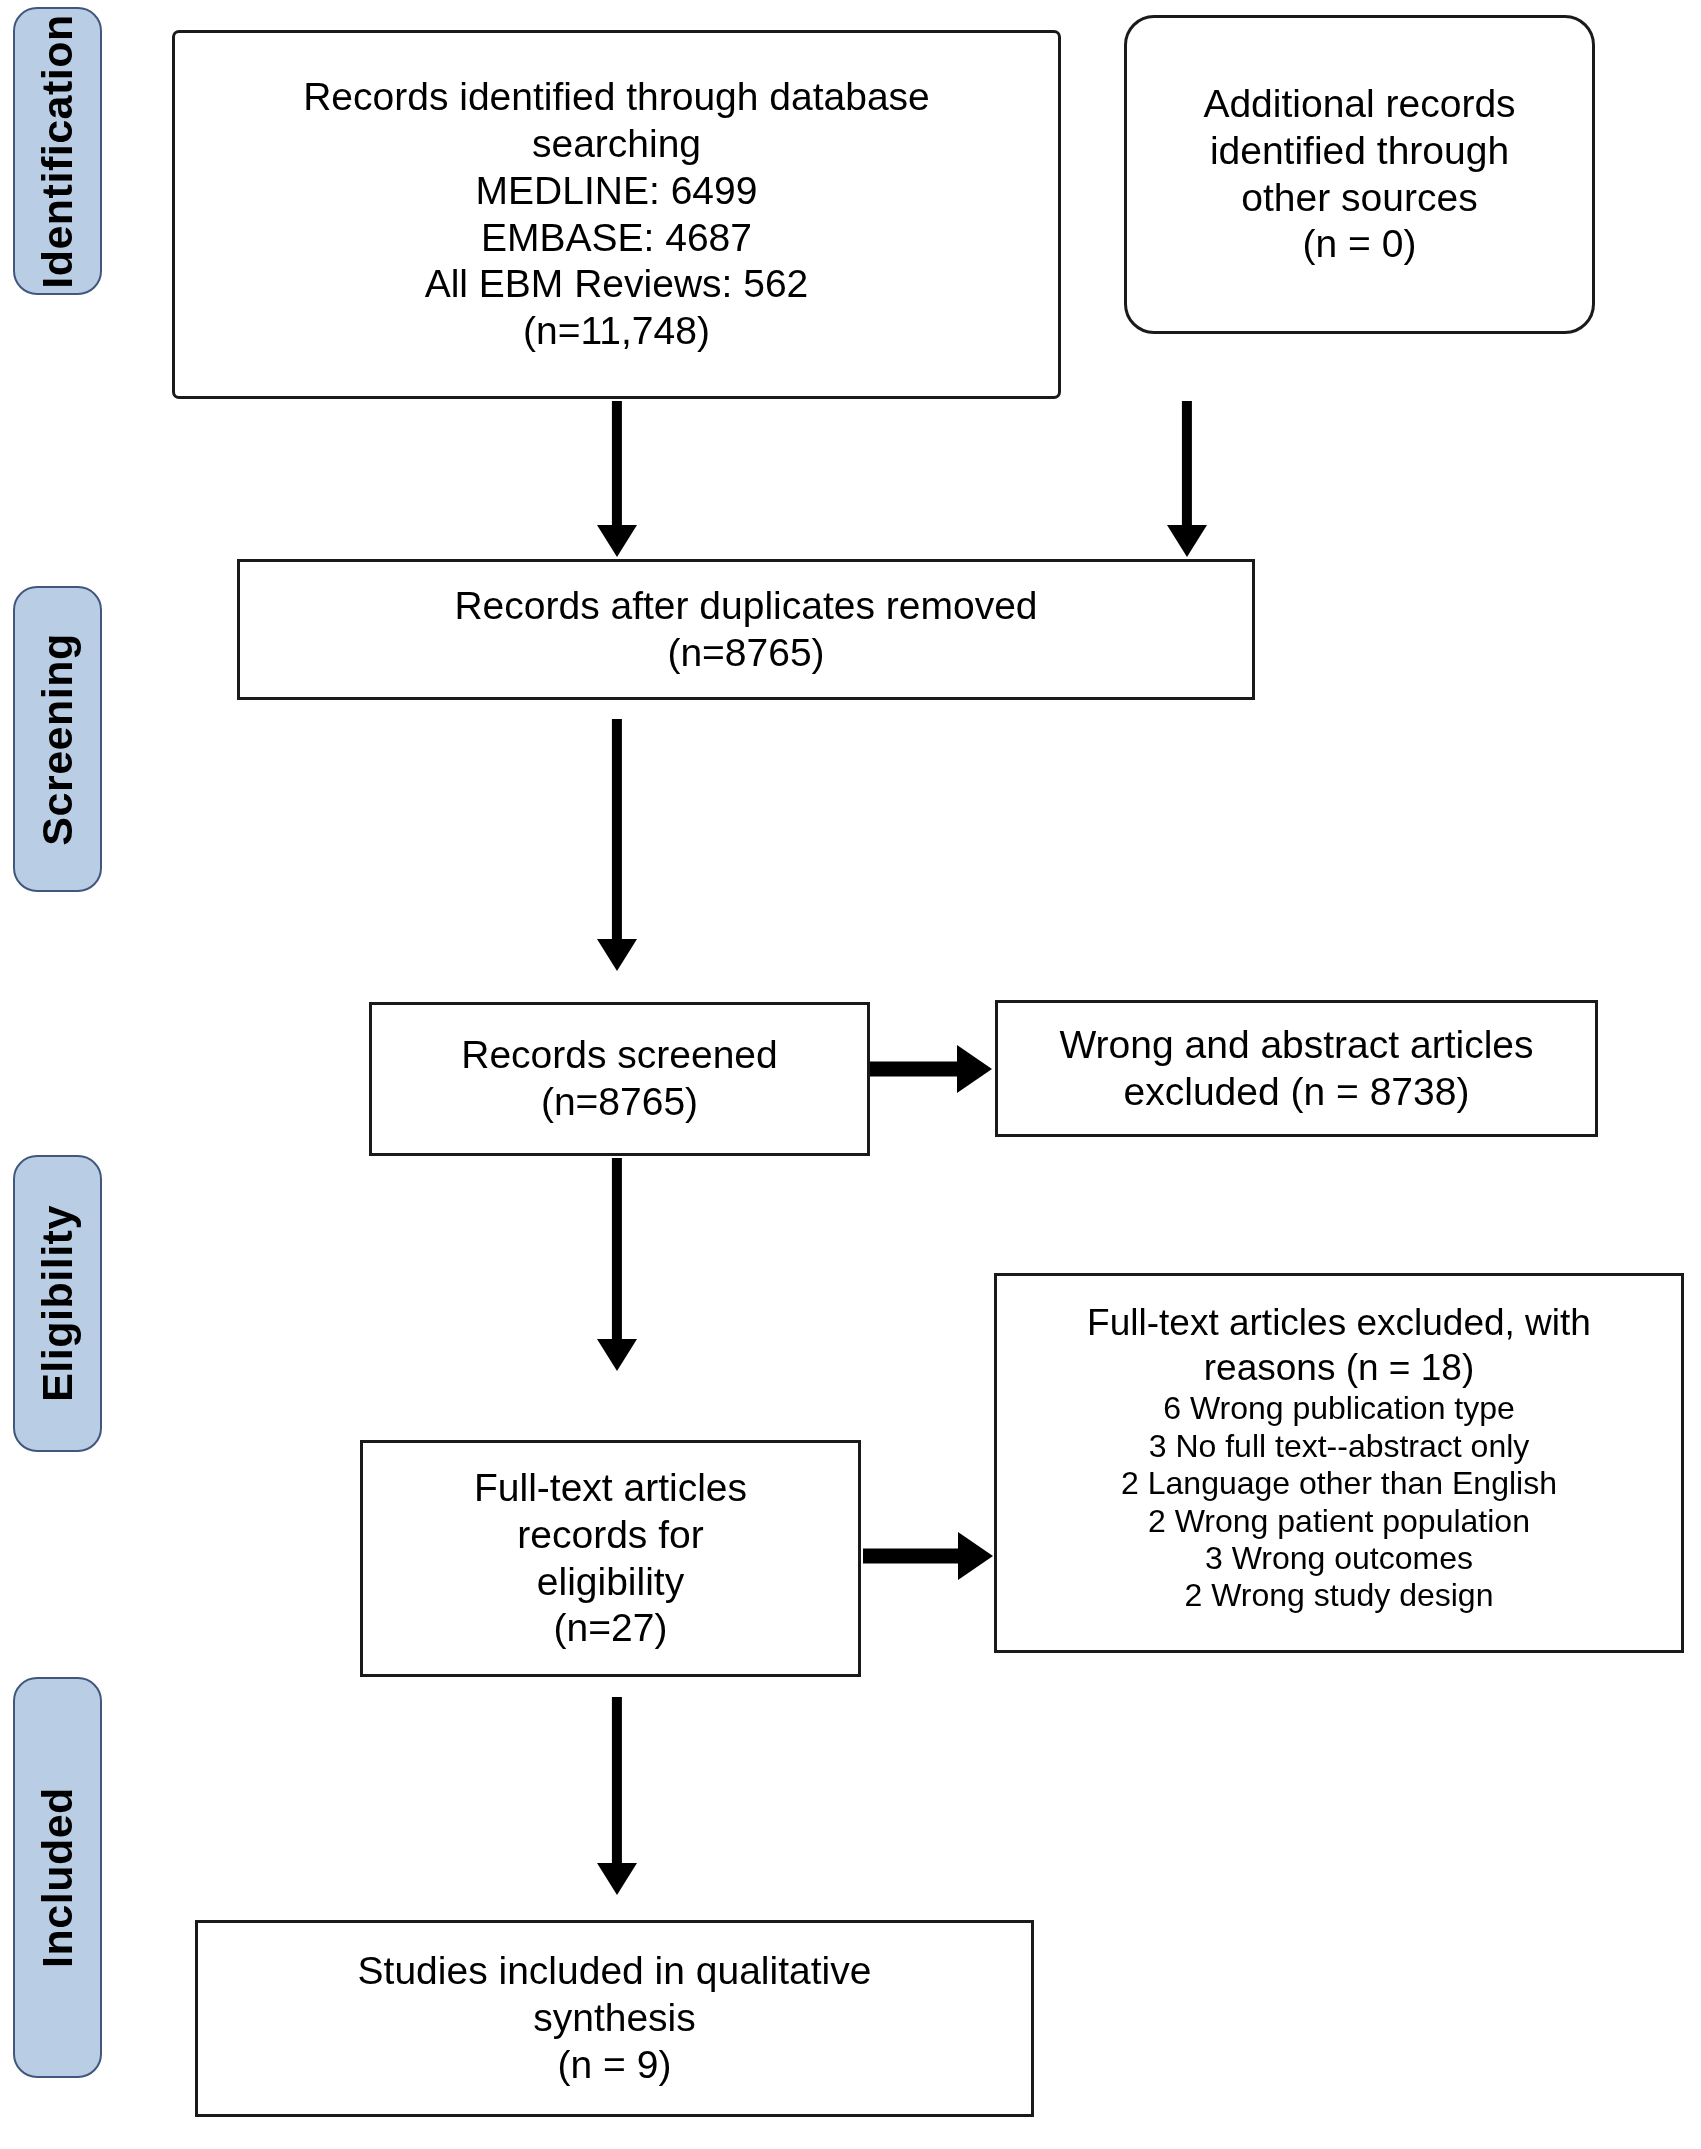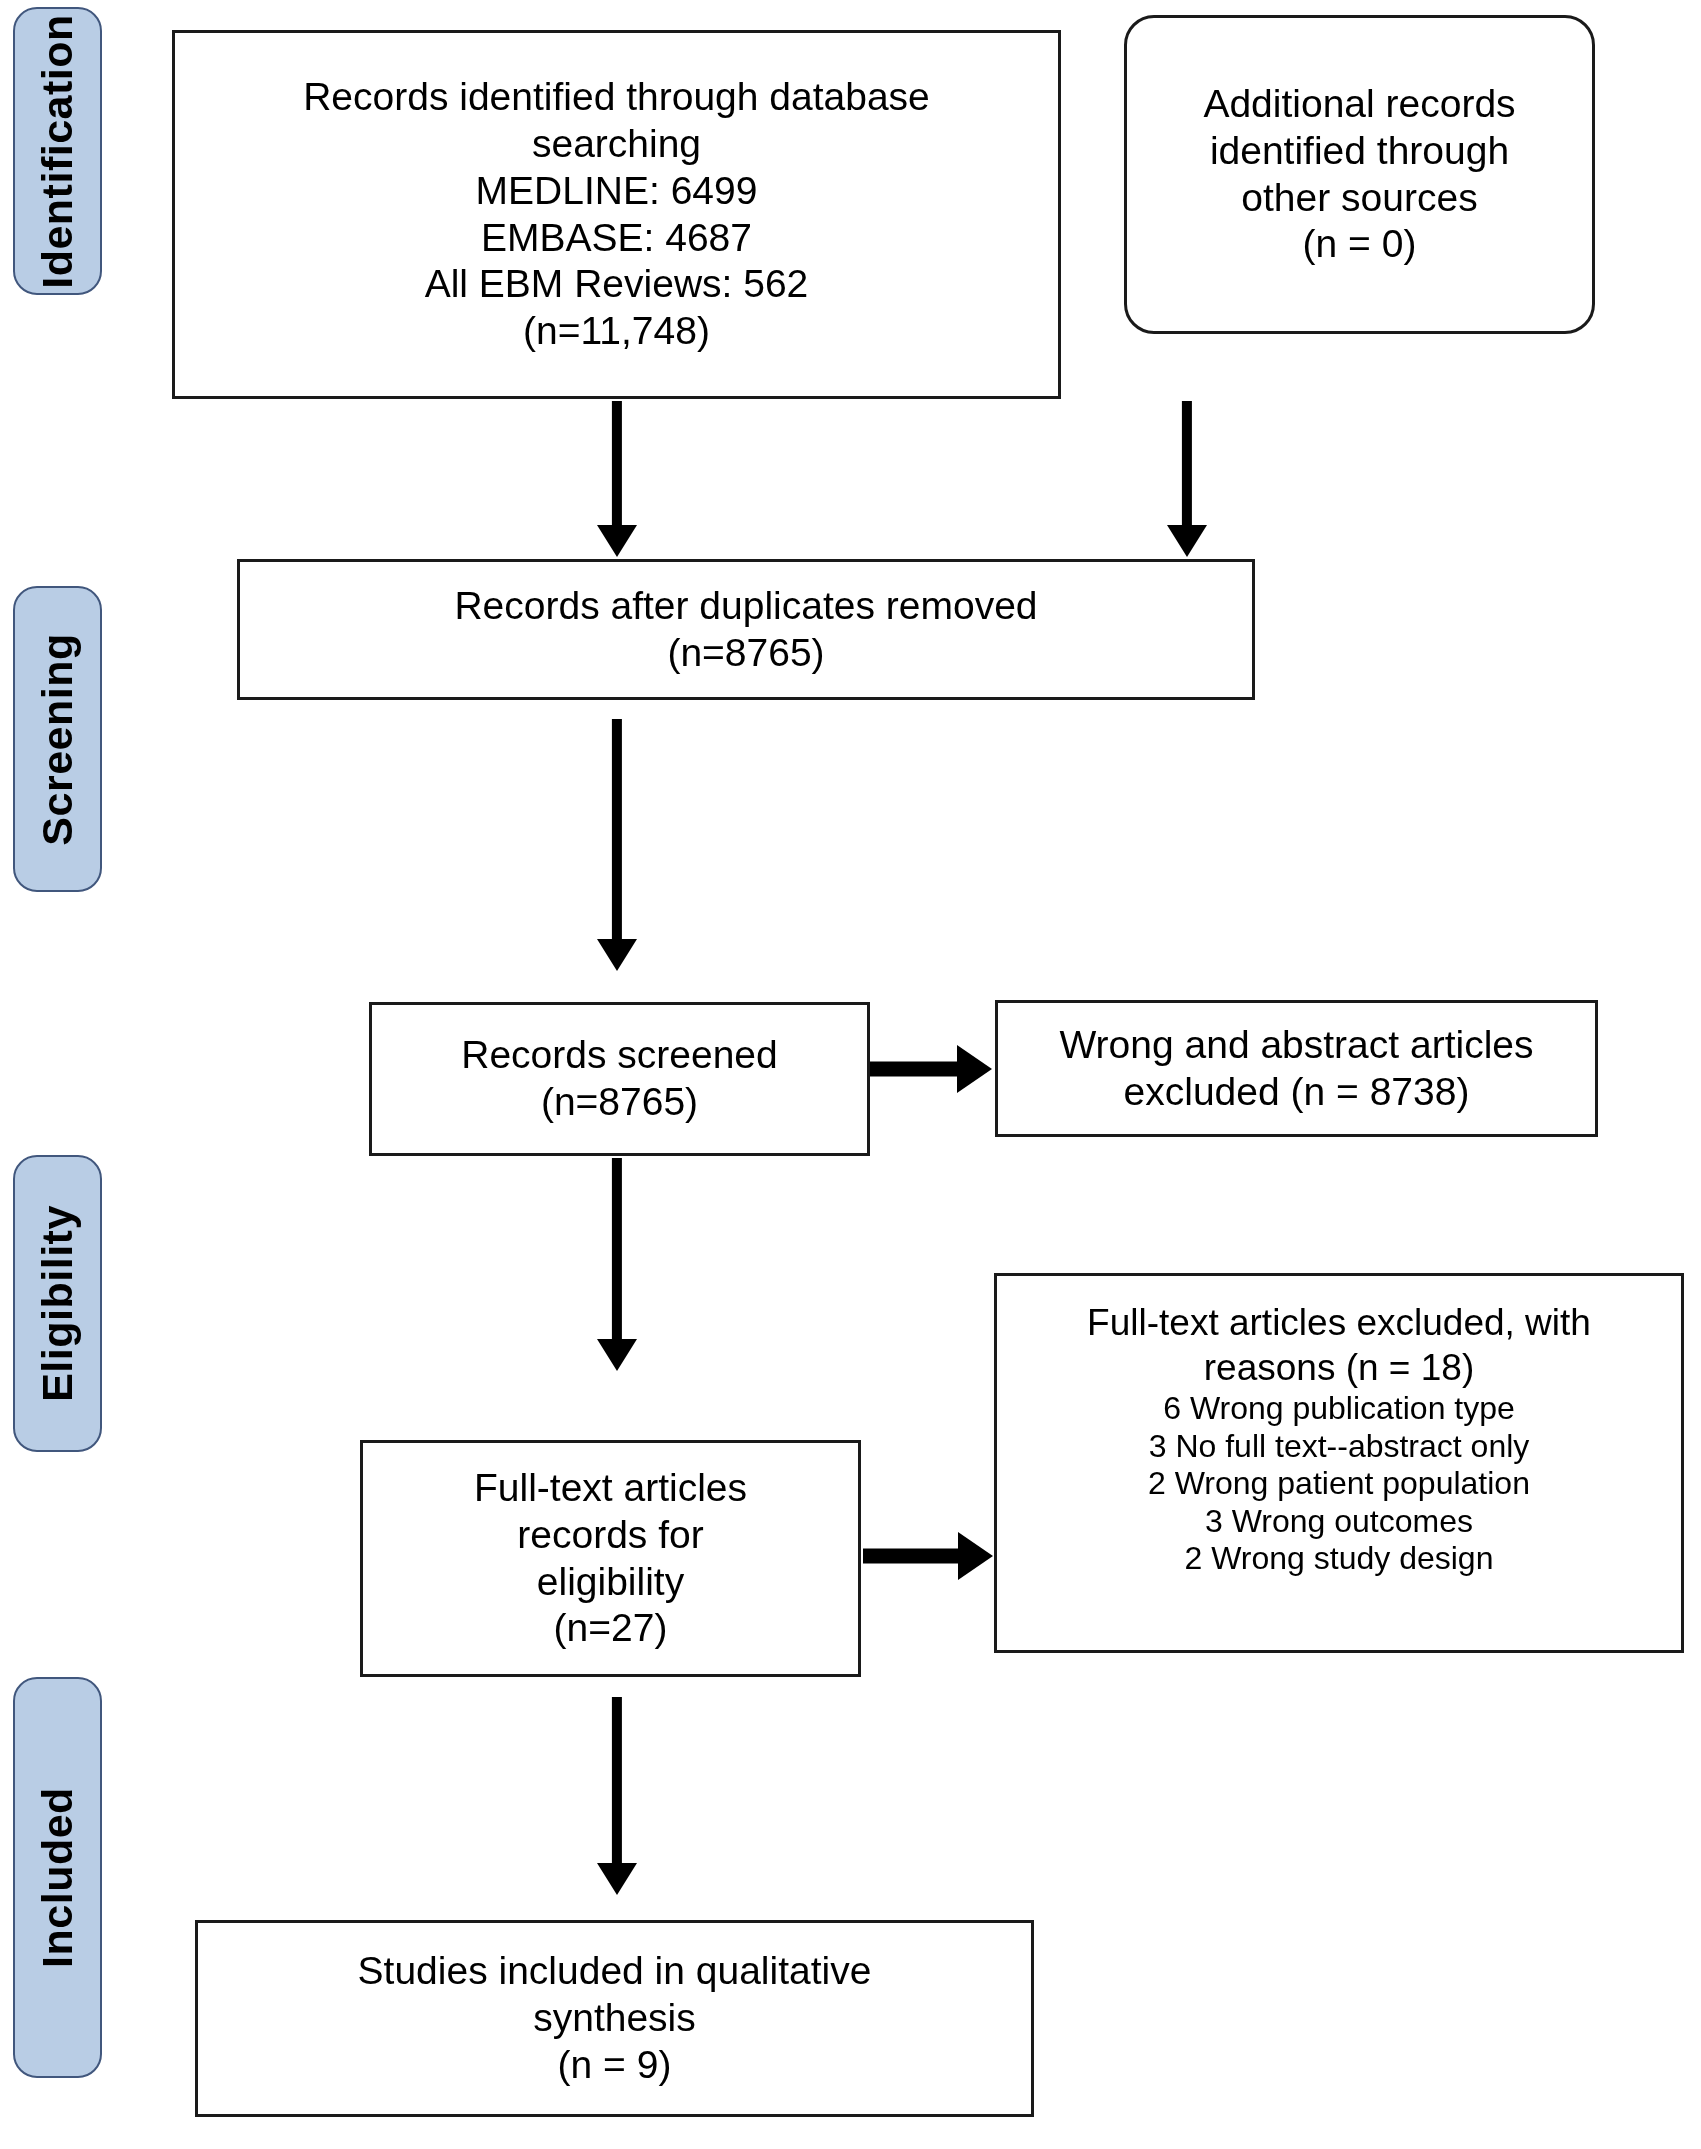--- a/index.html
+++ b/index.html
@@ -117,21 +117,21 @@
   </div>
 
   <div class="stage-tab" style="left:13px; top:1155px; width:89px; height:297px;">
     <span class="stage-label">Eligibility</span>
   </div>
 
   <div class="stage-tab" style="left:13px; top:1677px; width:89px; height:401px;">
     <span class="stage-label">Included</span>
   </div>
 
-  <div class="flow-box fs-big" style="left:172px; top:30px; width:889px; height:369px;">
+  <div class="flow-box fs-big" style="left:172px; top:30px; width:889px; height:369px;border-radius:7px;">
     <span class="line">Records identified through database</span>
     <span class="line">searching</span>
     <span class="line">MEDLINE: 6499</span>
     <span class="line">EMBASE: 4687</span>
     <span class="line">All EBM Reviews: 562</span>
     <span class="line">(n=11,748)</span>
   </div>
 
   <div class="flow-box fs-big" style="left:1124px; top:15px; width:471px; height:319px;border-radius:30px;">
     <span class="line">Additional records</span>
@@ -190,20 +190,21 @@
   <div class="arrow-h" style="left:863px; top:1530px; width:130px; height:52px;">
     <div class="shaft" style="width:96px;"></div>
     <div class="head"></div>
   </div>
 
   <div class="flow-box" style="left:994px; top:1273px; width:690px; height:380px; justify-content:flex-start; padding-top:24px;">
     <span class="line fs-med">Full-text articles excluded, with</span>
     <span class="line fs-med">reasons (n = 18)</span>
     <span class="line fs-small">6 Wrong publication type</span>
     <span class="line fs-small">3 No full text--abstract only</span>
+    <span class="line fs-small">2 Language other than English</span>
     <span class="line fs-small">2 Wrong patient population</span>
     <span class="line fs-small">3 Wrong outcomes</span>
     <span class="line fs-small">2 Wrong study design</span>
   </div>
 
   <div class="arrow-v" style="left:594px; top:1697px; width:46px; height:198px;">
     <div class="shaft" style="height:169px;"></div>
     <div class="head"></div>
   </div>
 

